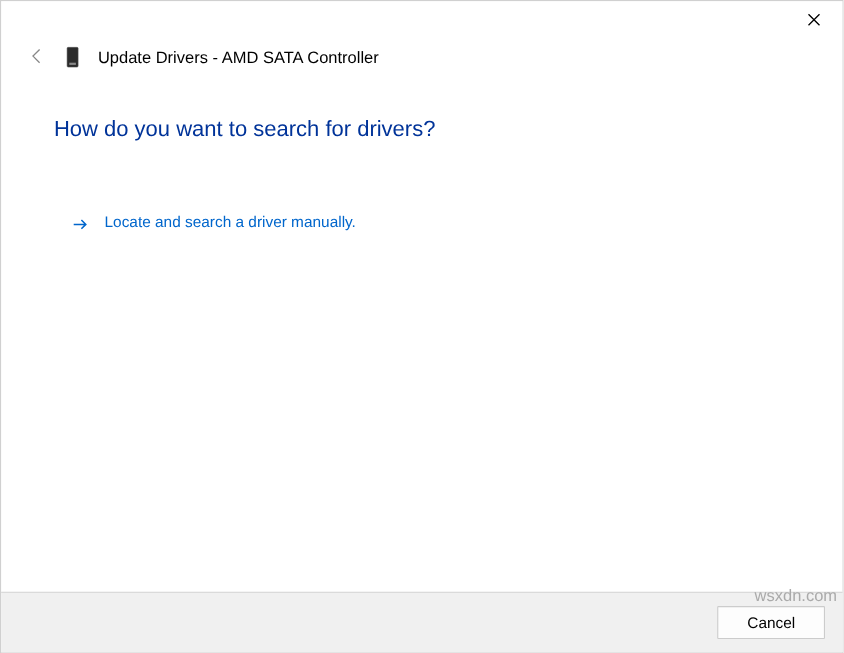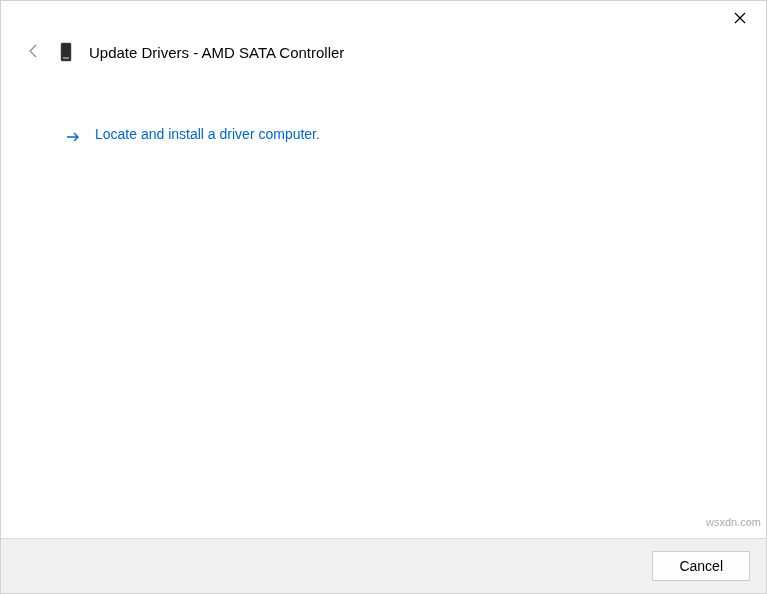--- a/index.html
+++ b/index.html
@@ -112,23 +112,23 @@
       background: #fdfdfd;
       border: 1px solid #ccc;
       border-radius: 1px;
       padding: 6px 26px;
       font-size: 14px;
       font-family: inherit;
       cursor: default;
     }
     .watermark {
       position: absolute;
-      bottom: 66px;
+      bottom: 44px;
       right: 6px;
-      font-size: 11px;
+      font-size: 15px;
       color: #aaa;
       text-align: right;
     }
   </style>
 </head>
 <body>
 
 <div class="window">
   <div class="close-area">
     <div class="close-btn">
@@ -151,30 +151,31 @@
     <div class="device-icon">
       <svg width="12" height="20" viewBox="0 0 12 20">
         <rect x="1" y="1" width="10" height="18" rx="1" fill="#2b2b2b" stroke="#555" stroke-width="0.5"></rect>
         <rect x="3" y="15" width="6" height="2" fill="#888"></rect>
       </svg>
     </div>
     <div class="header-title">Update Drivers - AMD SATA Controller</div>
   </div>
 
   <div class="content">
+    <h1 class="question">How do you want to search for drivers?</h1>
 
 
     <div class="option">
       <div class="option-arrow">
         <svg width="16" height="16" viewBox="0 0 16 16">
             <path d="M2 8 L13 8 M9 4 L13 8 L9 12" stroke="#0066cc" stroke-width="1.4" fill="none"></path>
           </svg>
       </div>
       <div class="option-text">
-        <div class="option-desc">Locate and install a driver computer.</div>
+        <div class="option-desc">Locate and search a driver manually.</div>
       </div>
     </div>
   </div>
 
   <div class="footer">
     <button class="cancel-btn">Cancel</button>
   </div>
 
   <div class="watermark">wsxdn.com</div>
 </div>

